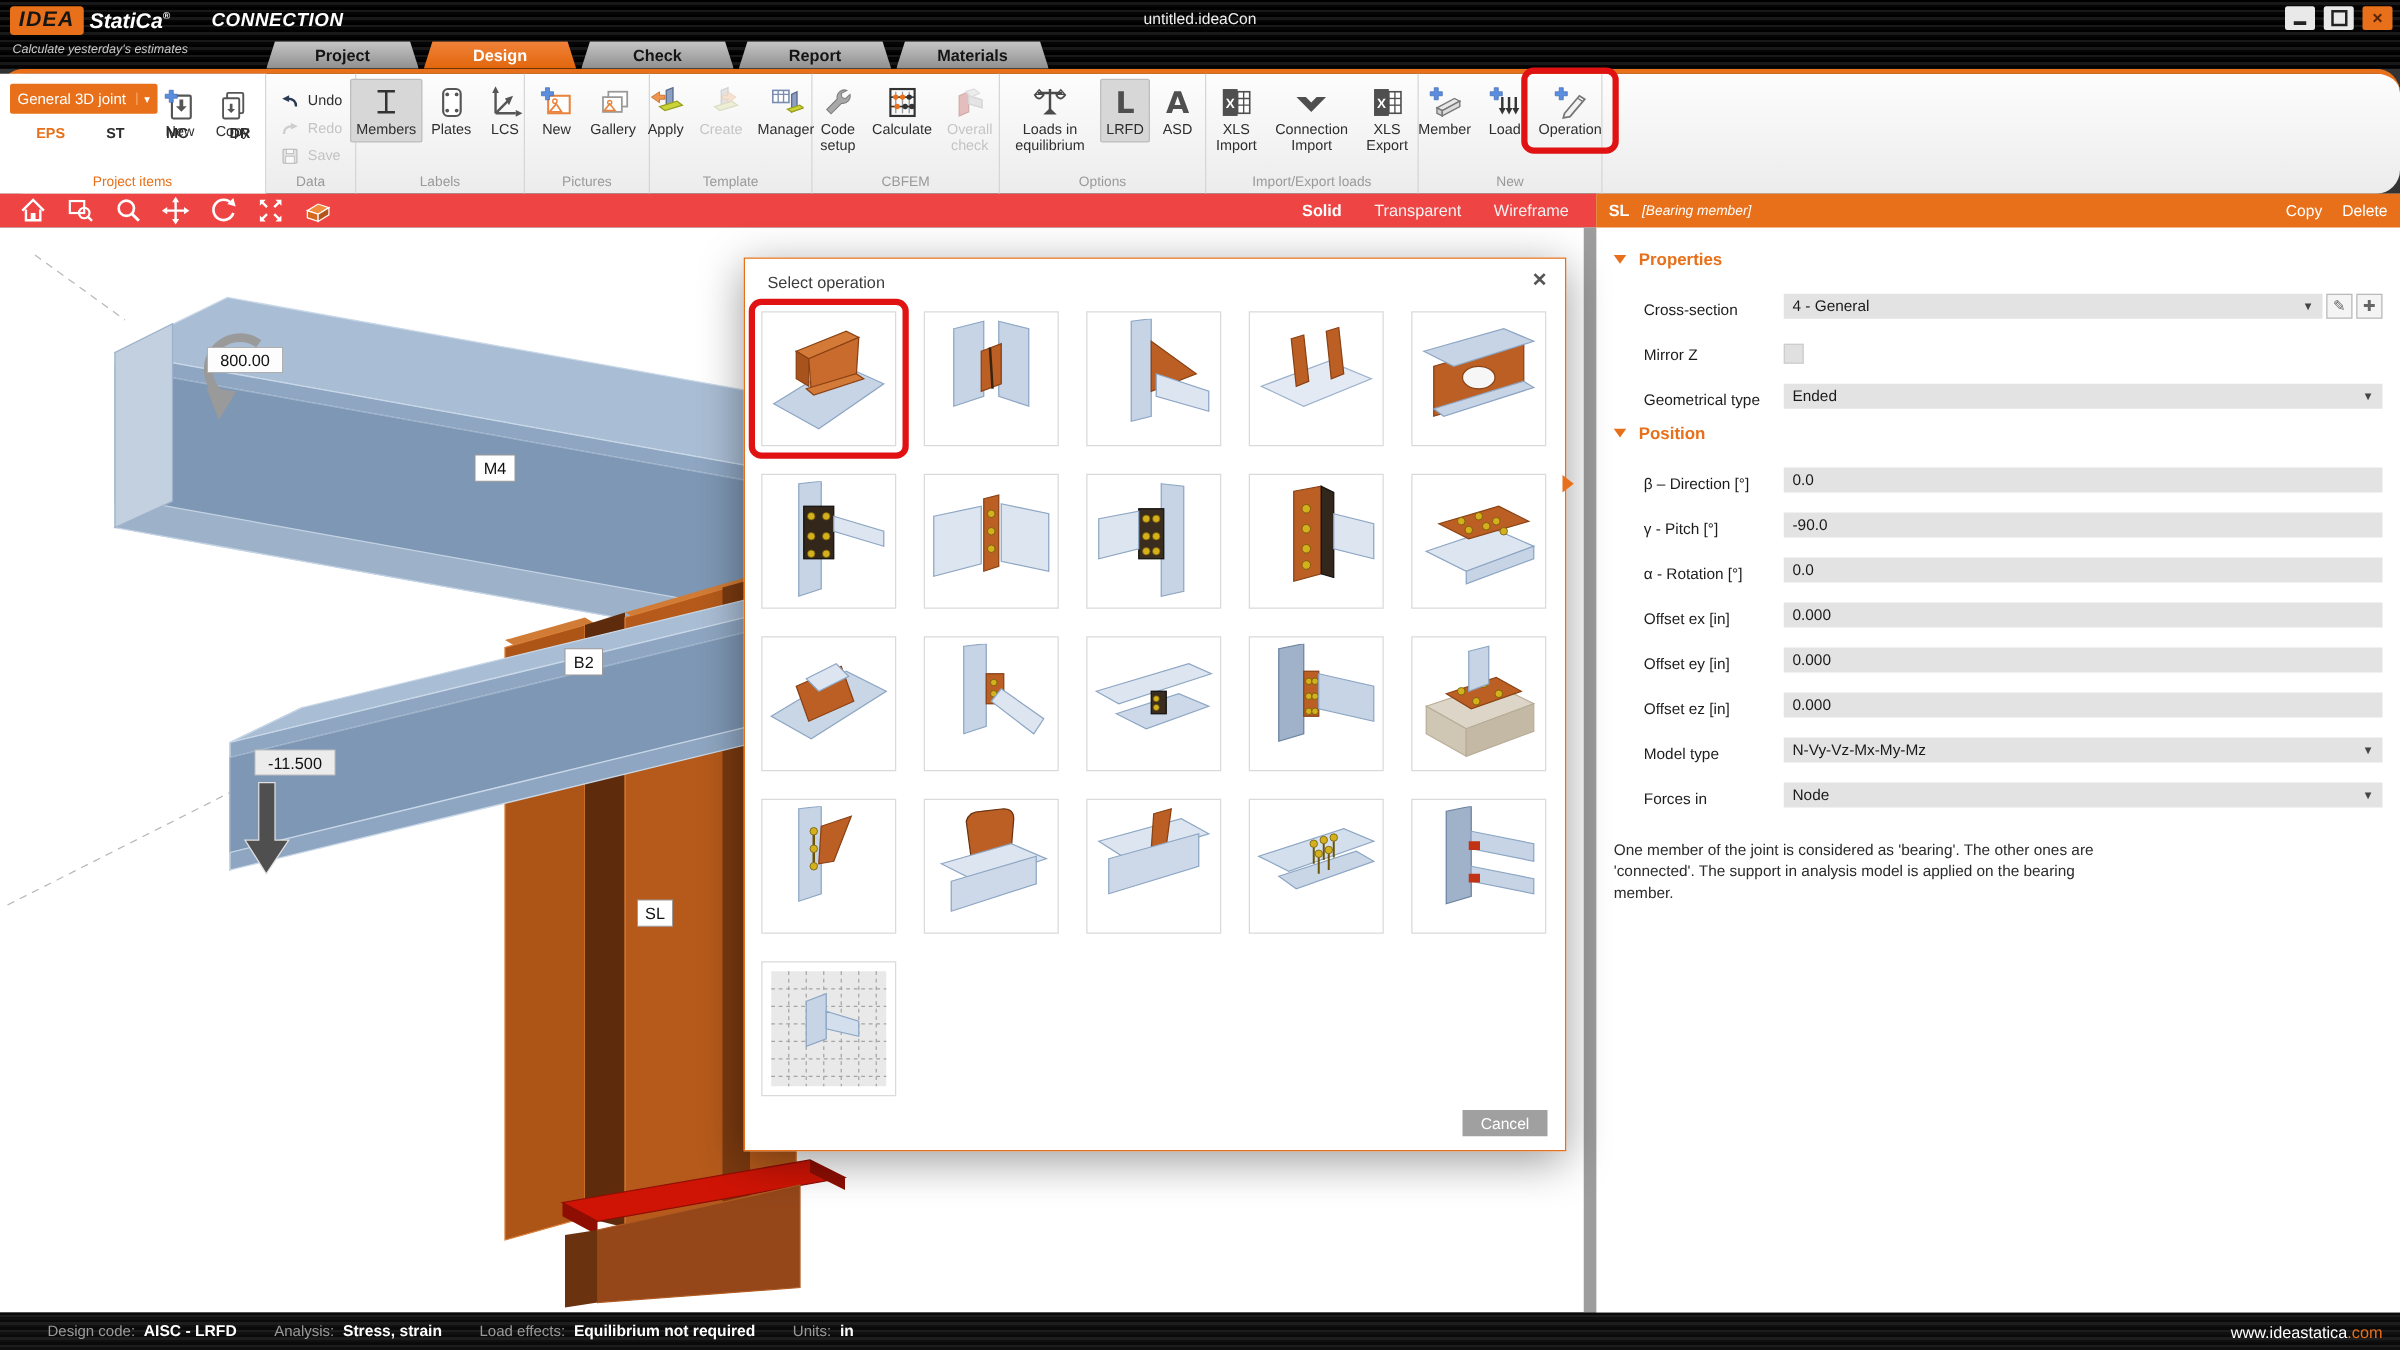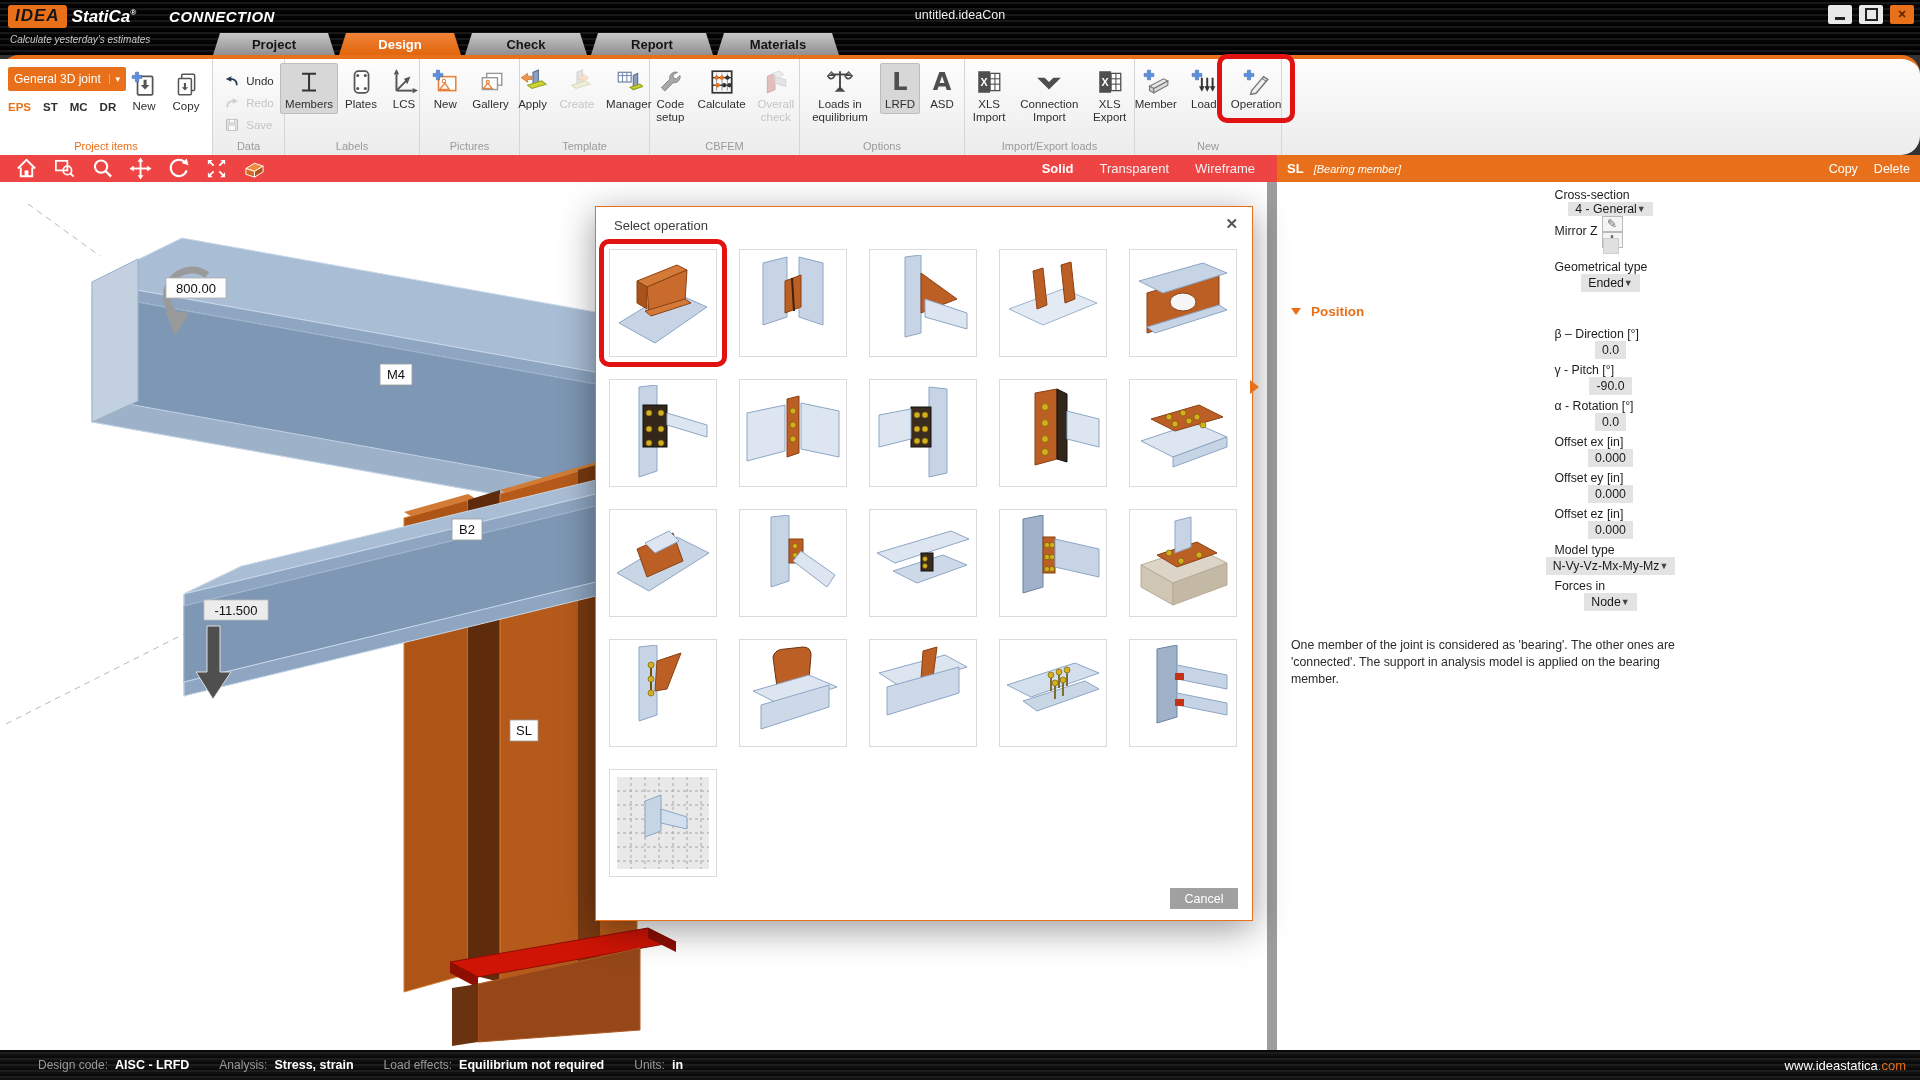--- a/index.html
+++ b/index.html
@@ -45,21 +45,21 @@
   .rbtn.disabled{opacity:.45;}
   .rbtn.disabled .rlabel{color:#8a8a8a;}
   .glyph-icon{font-family:"DejaVu Sans",sans-serif;font-size:24px;color:#4f4f4f;font-weight:bold;line-height:1;}
   
   #grp-project{width:213px;background:#fff;}
   #pi-left{position:absolute;left:8px;top:8px;width:118px;}
   #joint-select{background:#e8701a;color:#fff;font-size:12px;height:24px;border-radius:2px;
     display:flex;align-items:center;padding:0 6px;cursor:pointer;}
   #joint-select .caret{margin-left:auto;font-size:9px;border-left:1px solid #f5a869;padding-left:5px;}
   #pi-modes{display:flex;gap:12px;margin-top:10px;font-size:11.5px;font-weight:bold;color:#2e2e2e;}
-  #pi-modes span{cursor:pointer;}
+  #pi-modes span{cursor:pointer;margin-left:21px;}
   #pi-modes span.on{color:#e8701a;}
   #pi-btns{position:absolute;right:6px;top:6px;display:flex;gap:2px;}
   .stack-btn{display:flex;align-items:center;gap:5px;height:22px;padding:0 6px;font-size:11.5px;color:#2e2e2e;cursor:pointer;}
   .stack-btn.disabled{color:#a5a5a5;opacity:.6;}
   
   #vtoolbar{position:absolute;left:0;top:155px;width:1277px;height:27px;background:#ef4444;
     display:flex;align-items:center;}
   #vt-icons{display:flex;gap:14px;margin-left:14px;align-items:center;}
   .vt-icon{width:24px;height:24px;display:flex;align-items:center;justify-content:center;cursor:pointer;}
   #view-modes{margin-left:auto;margin-right:22px;display:flex;gap:26px;font-size:13px;color:#f2f2f2;}
@@ -73,21 +73,21 @@
   #panel-header{height:27px;background:#e8701a;color:#fff;display:flex;align-items:center;padding:0 10px;}
   #panel-header .code{font-weight:bold;font-size:13px;margin-right:10px;}
   #panel-header .desc{font-size:11px;font-style:italic;}
   #panel-header .actions{margin-left:auto;display:flex;gap:16px;font-size:12.5px;}
   #panel-header .actions span{cursor:pointer;}
   #panel-body{padding:6px 14px 0 12px;}
   .sect-head{display:flex;align-items:center;gap:10px;margin:12px 0 8px 2px;cursor:pointer;}
   .sect-head .tri{width:0;height:0;border-left:5px solid transparent;border-right:5px solid transparent;
     border-top:7px solid #e8701a;}
   .sect-head .sect-title{color:#e8701a;font-weight:bold;font-size:13.5px;}
-  .prow{display:flex;align-items:center;margin:0 0 4px 26px;height:32px;flex-direction:column;}
+  .prow{display:flex;align-items:flex-end;margin:0 0 4px 26px;height:32px;}
   .prow .plabel{width:112px;font-size:12.3px;color:#1c1c1c;flex:none;}
   .pfield{flex:1;background:#e3e3e3;height:20px;display:flex;align-items:center;
     padding:0 7px;font-size:12.3px;color:#1a1a1a;cursor:pointer;}
   .pfield .caret{margin-left:auto;font-size:9px;color:#444;}
   .pcheck{width:14px;height:14px;background:#e0e0e0;border:1px solid #cdcdcd;cursor:pointer;}
   .mini-btn{width:21px;height:20px;margin-left:3px;background:#f4f4f4;border:1px solid #b9b9b9;
     display:flex;align-items:center;justify-content:center;font-size:12px;color:#666;cursor:pointer;box-sizing:border-box;}
   #panel-desc{margin:26px 2px 0 2px;width:392px;font-size:12.3px;color:#2b2b2b;line-height:1.4;}
   
   #dialog{position:absolute;left:595px;top:206px;width:658px;height:715px;background:#fff;
@@ -611,20 +611,24 @@
 <div id="panel">
   <div id="panel-header">
     <span class="code">SL</span>
     <span class="desc">[Bearing member]</span>
     <span class="actions">
       <span>Copy</span>
       <span>Delete</span>
     </span>
   </div>
   <div id="panel-body">
+      <div class="sect-head">
+        <span class="tri"></span>
+        <span class="sect-title">Properties</span>
+      </div>
       <div class="prow">
         <span class="plabel">Cross-section</span>
         <span class="pfield">
           <span>4 - General</span>
           <span class="caret">▼</span>
         </span>
              <span class="mini-btn">
           <span>✎</span>
         </span>
              <span class="mini-btn">

